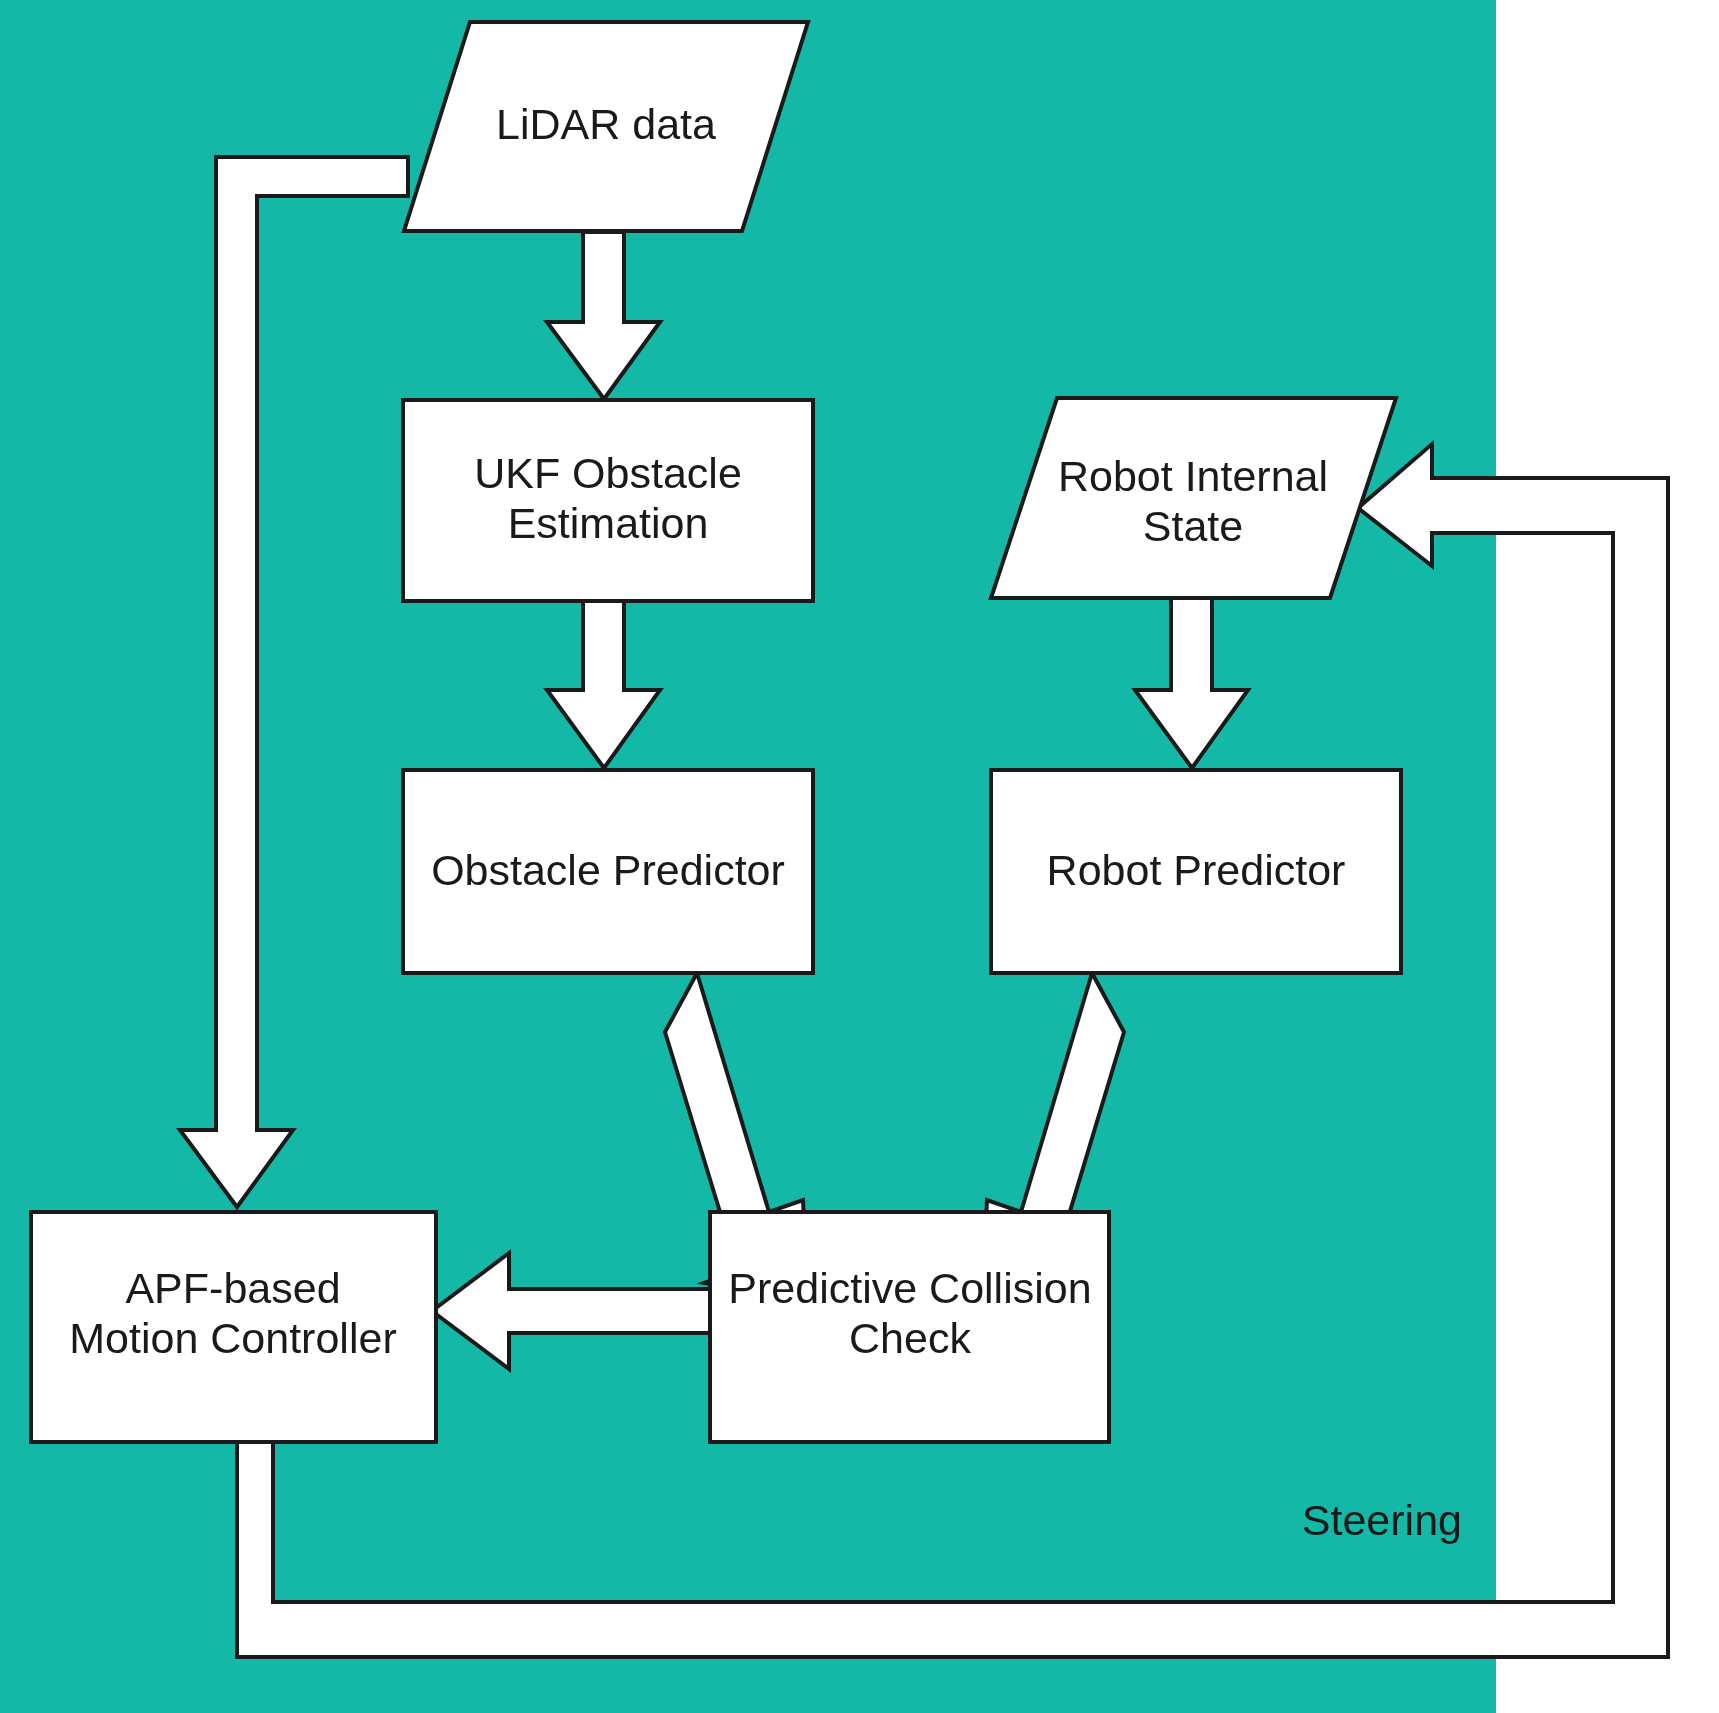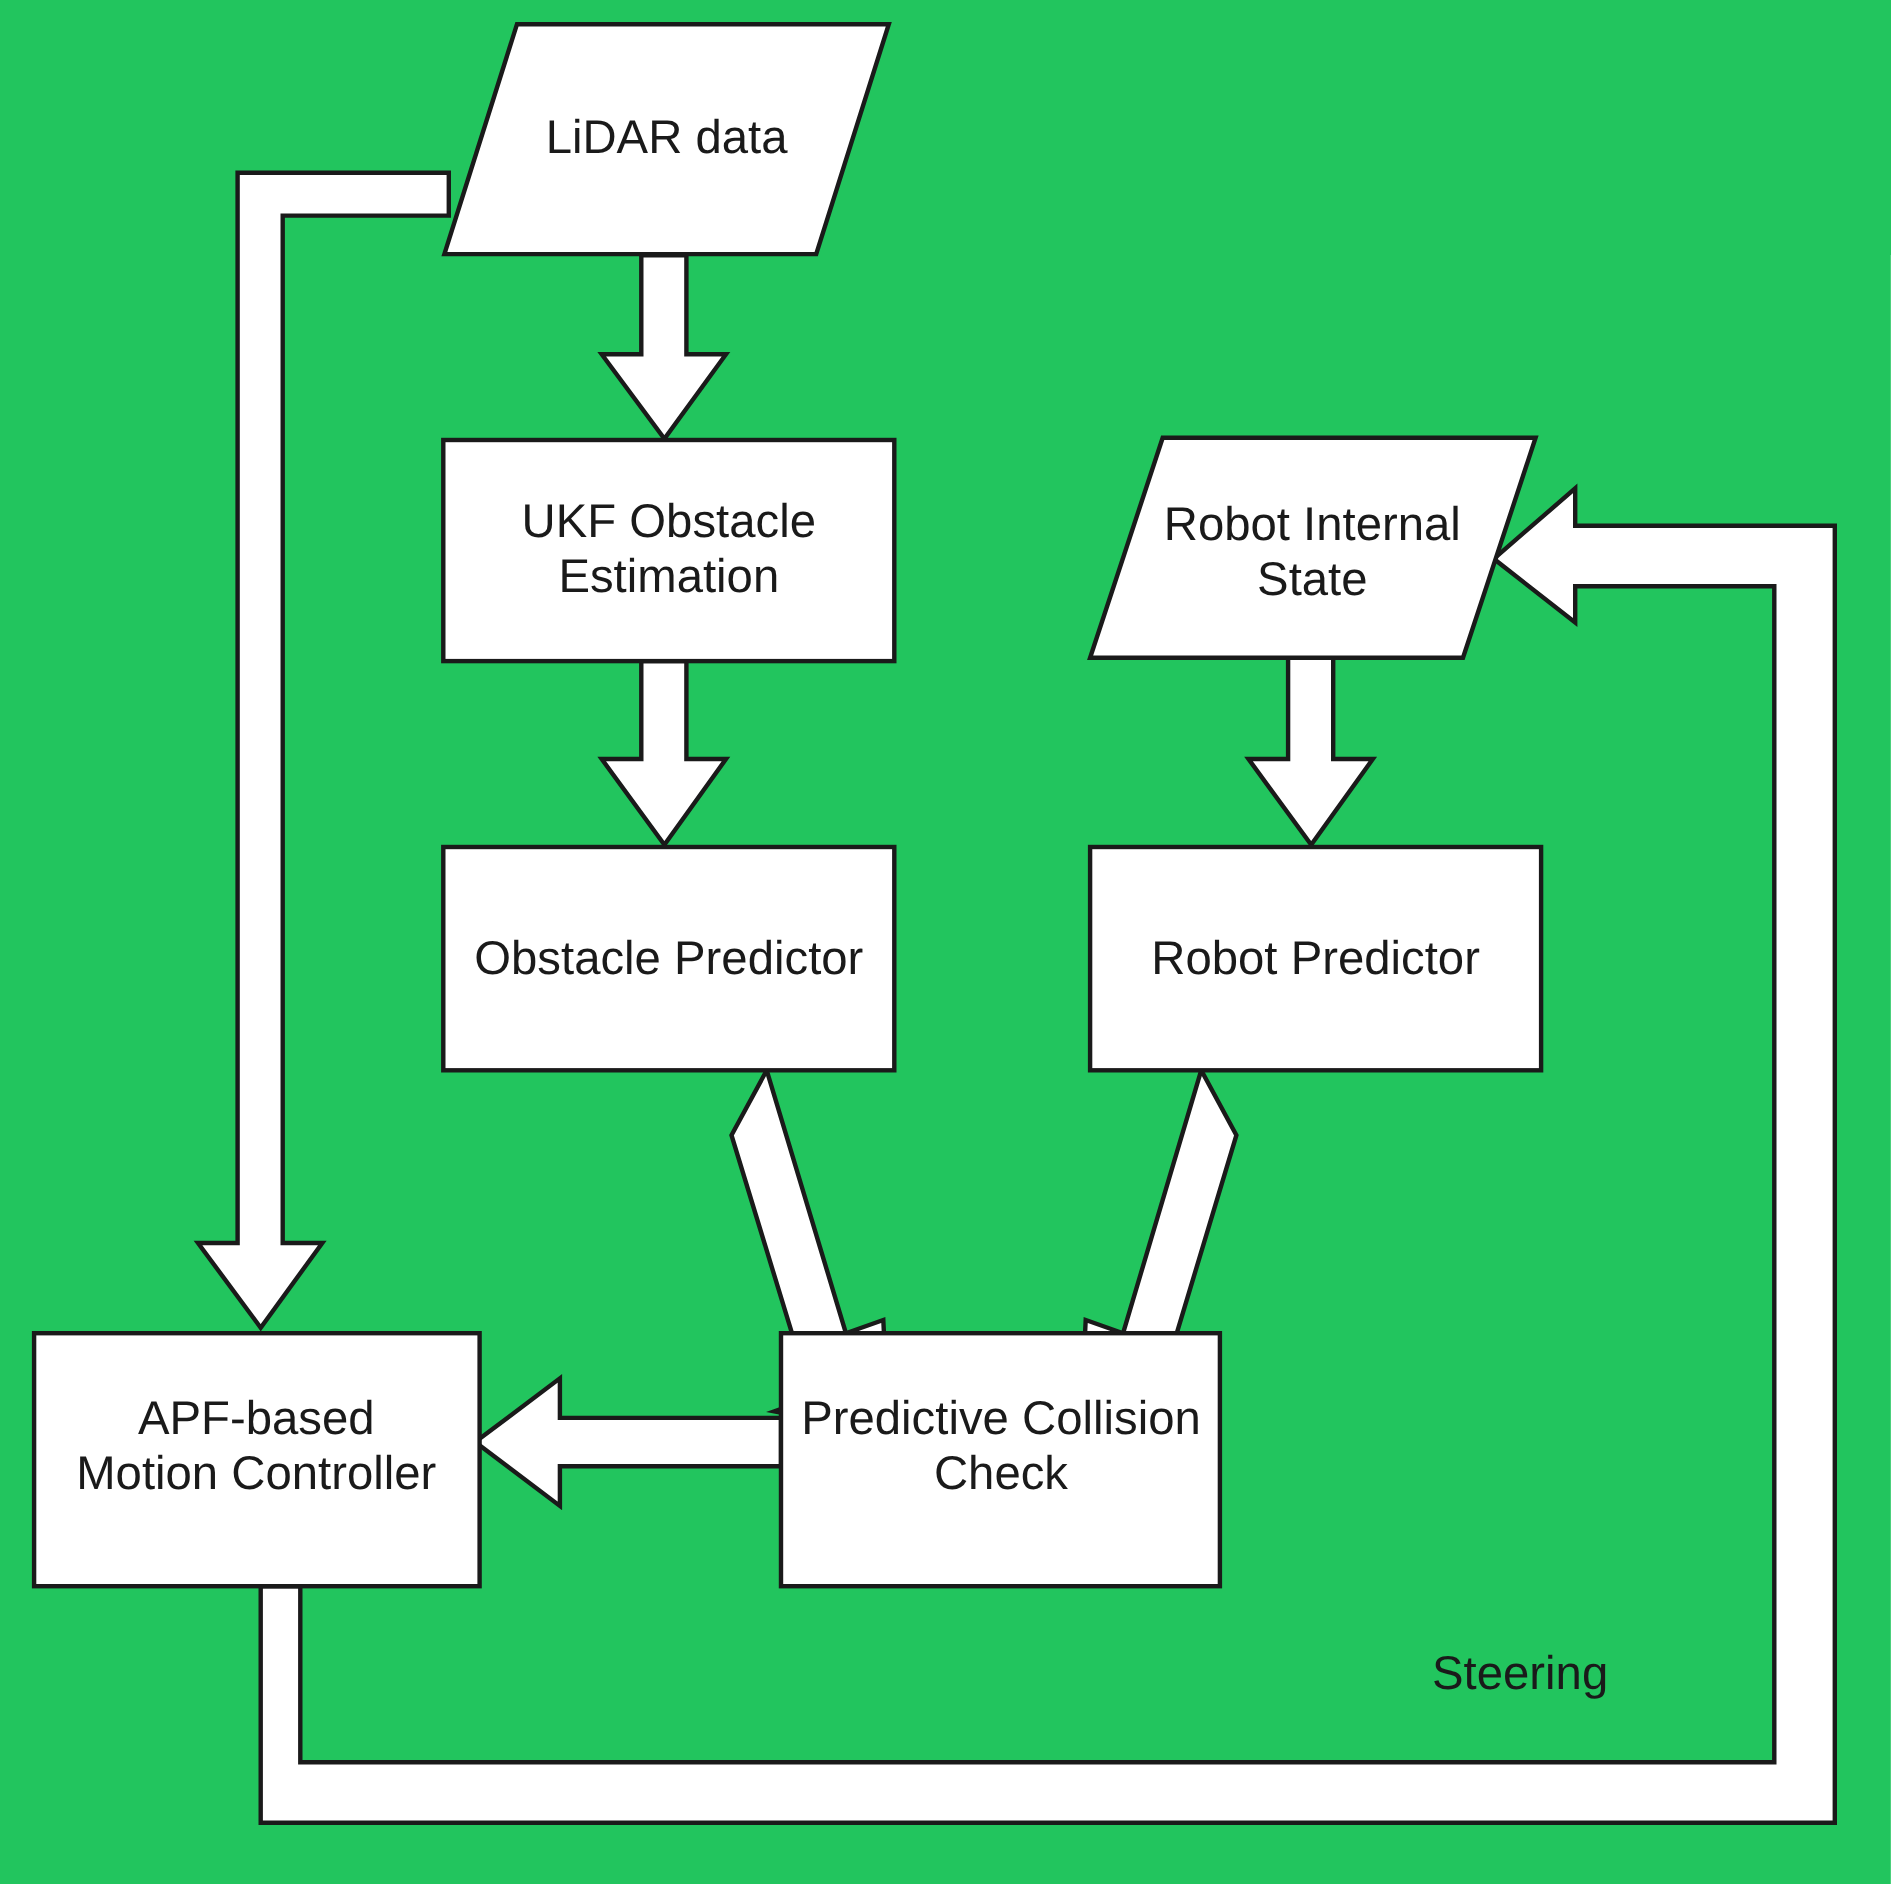--- a/index.html
+++ b/index.html
@@ -2,23 +2,23 @@
 <html><head>
 <meta charset="utf-8">
 <style>
   html, body {
     margin: 0;
     padding: 0;
     background: #ffffff;
   }
   #diagram-root {
     position: relative;
-    width: 1719px;
+    width: 1496px;
     height: 1713px;
-    background: #22c55e;
+    background: #14b8a6;
     font-family: "Liberation Sans", sans-serif;
   }
   svg#flowchart {
     display: block;
     width: 1719px;
     height: 1713px;
   }
   .node-shape {
     fill: #ffffff;
     stroke: #1a1a1a;

